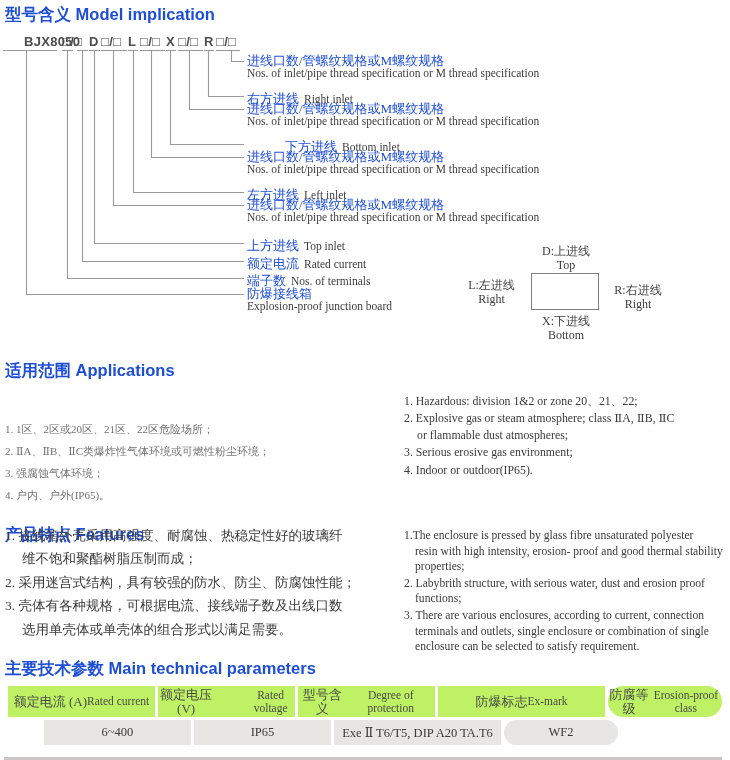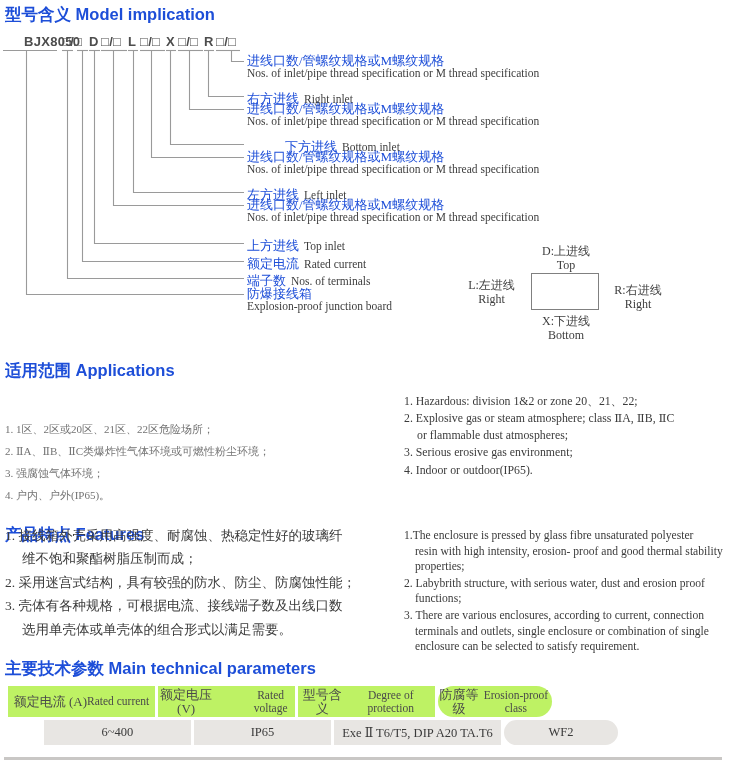--- a/index.html
+++ b/index.html
@@ -191,20 +191,24 @@
         <div class="en">Rated current</div>
       </div>
       <div class="hcell c1">
         <div class="cn">额定电压 (V)</div>
         <div class="en">Rated voltage</div>
       </div>
       <div class="hcell c2">
         <div class="cn">型号含义</div>
         <div class="en">Degree of protection</div>
       </div>
+      <div class="hcell c3">
+        <div class="cn">防爆标志</div>
+        <div class="en">Ex-mark</div>
+      </div>
       <div class="hcell c4">
         <div class="cn">防腐等级</div>
         <div class="en">Erosion-proof class</div>
       </div>
     </div>
     <div class="trow" style="margin-top:3px;padding-left:36px;">
       <div class="vcell c0">6~400</div>
       <div class="vcell c2">IP65</div>
       <div class="vcell c3">Exe Ⅱ T6/T5, DIP A20 TA.T6</div>
       <div class="vcell c4">WF2</div>

